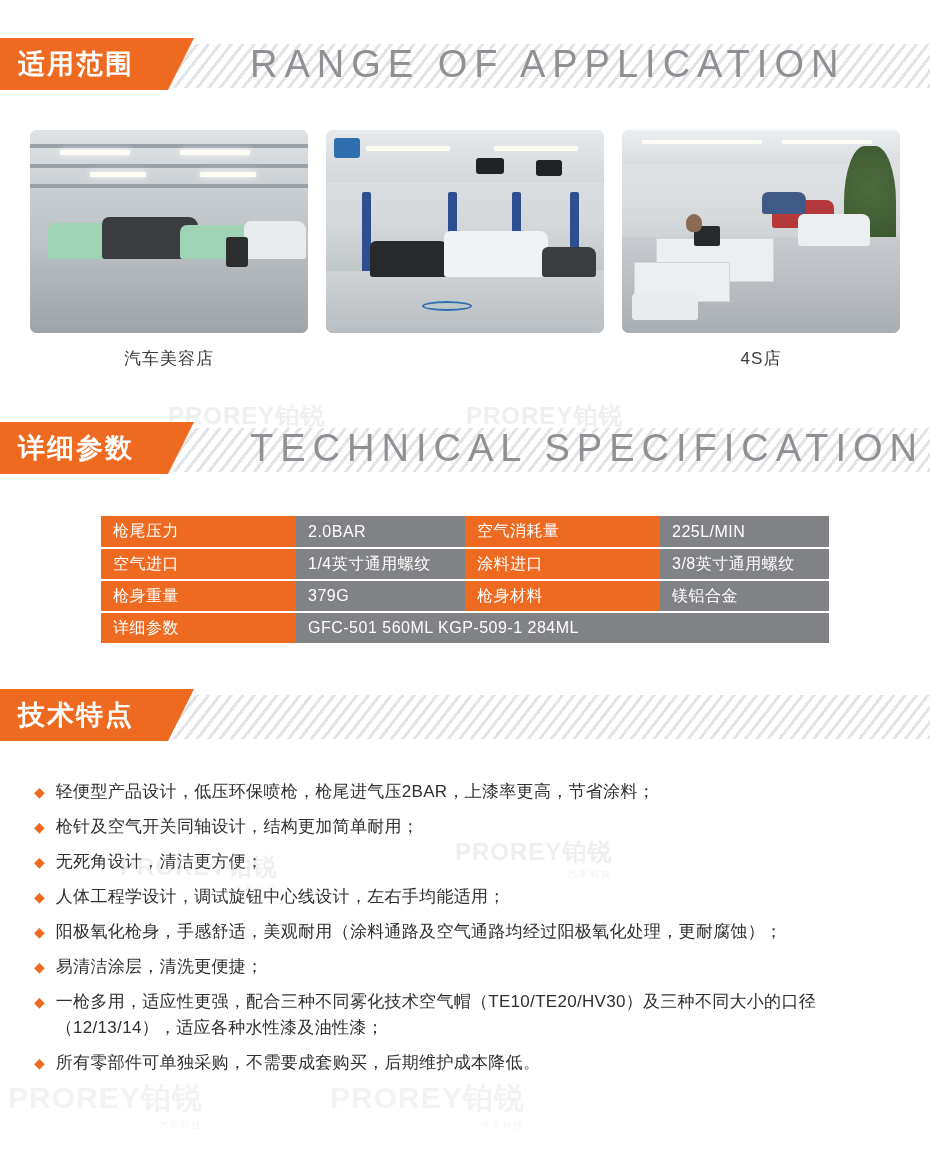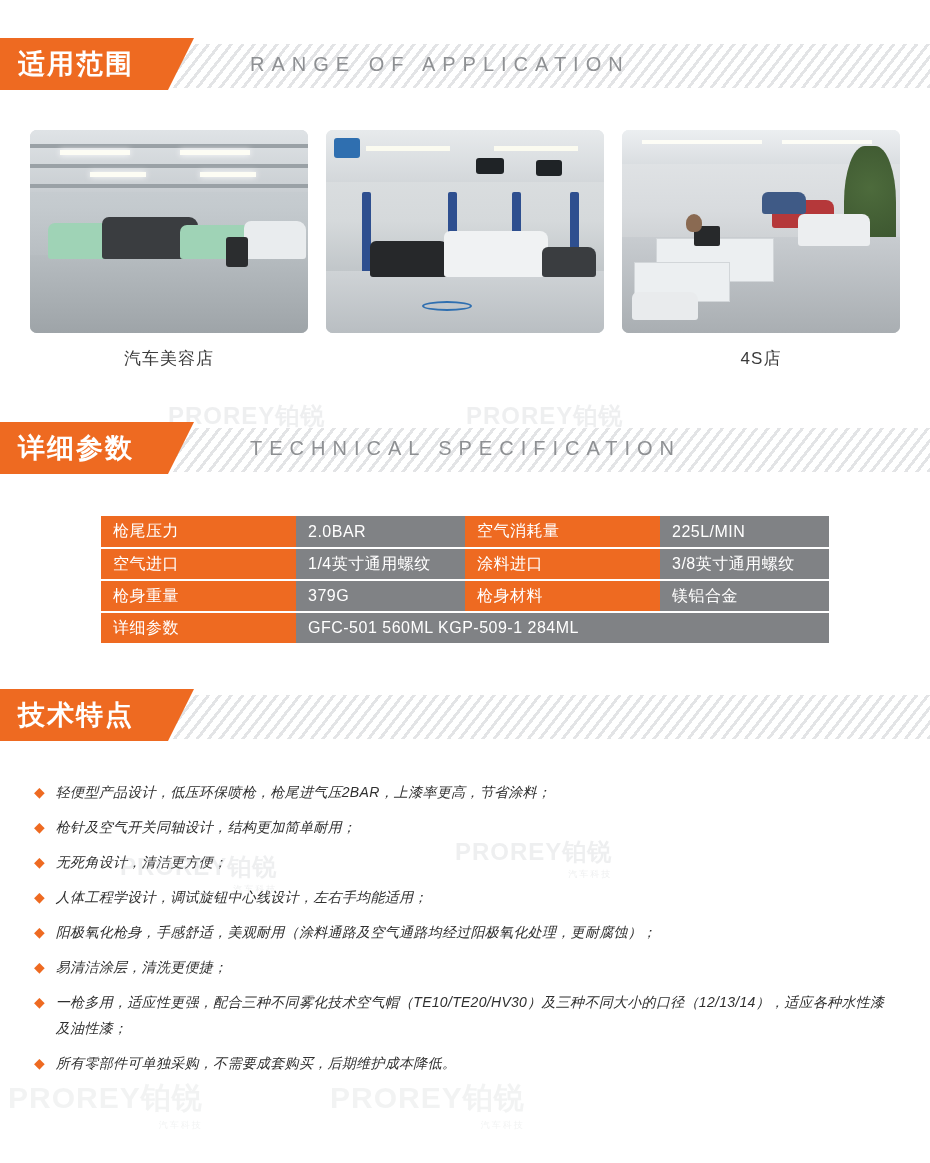--- a/index.html
+++ b/index.html
@@ -48,21 +48,21 @@
     height: 0;
     border-top: 52px solid #ee6a21;
     border-right: 26px solid transparent;
   }
   .head-en {
     position: absolute;
     left: 250px;
     top: 0;
     height: 52px;
     line-height: 52px;
-    font-size: 20px;
+    font-size: 38px;
     letter-spacing: 7px;
     color: #8e9093;
     font-weight: 500;
     white-space: nowrap;
     z-index: 2;
   }
   .head-stripes {
     position: absolute;
     left: 170px;
     right: 0;
@@ -190,25 +190,24 @@
     margin-bottom: 9px;
   }
   .char-bullet {
     color: #ee6a21;
     font-size: 14px;
     line-height: 26px;
     margin-right: 11px;
     flex: 0 0 auto;
   }
   .char-text {
-    font-size: 14px;
+    font-size: 17px;
     line-height: 26px;
     color: #2f2f2f;
     letter-spacing: 0.3px;
-    font-style: italic;
   }
 
   
   .wm {
     position: absolute;
     font-weight: bold;
     color: rgba(150,155,160,0.16);
     pointer-events: none;
     white-space: nowrap;
     letter-spacing: 1px;

